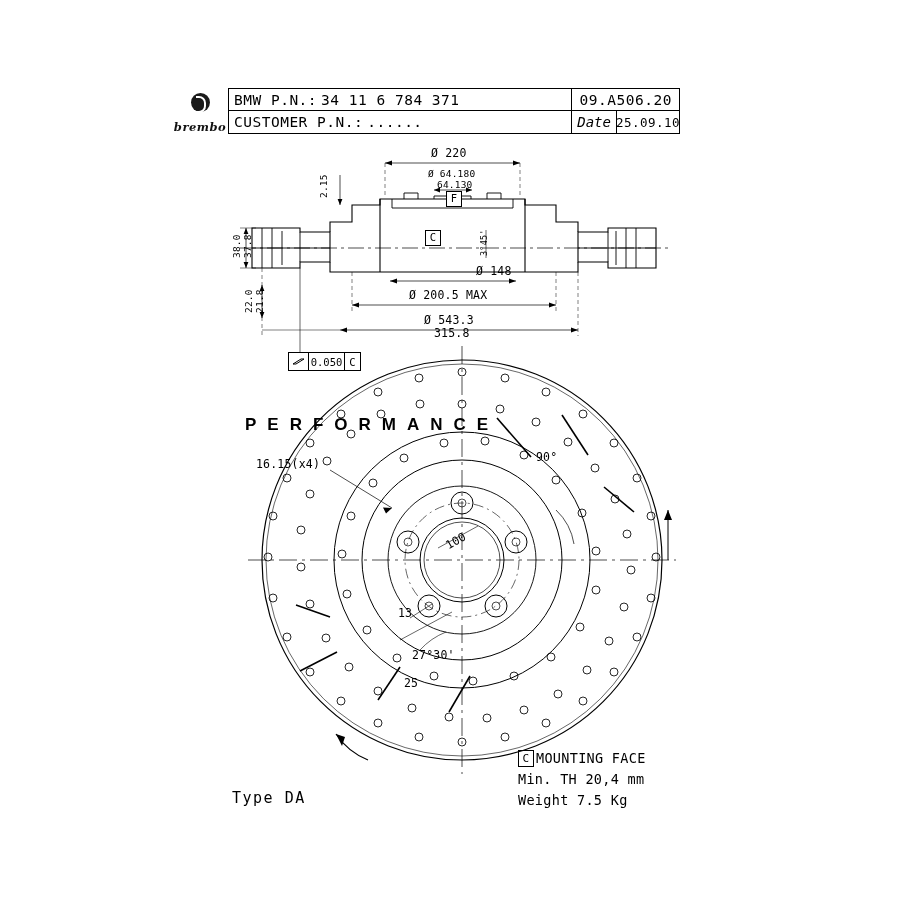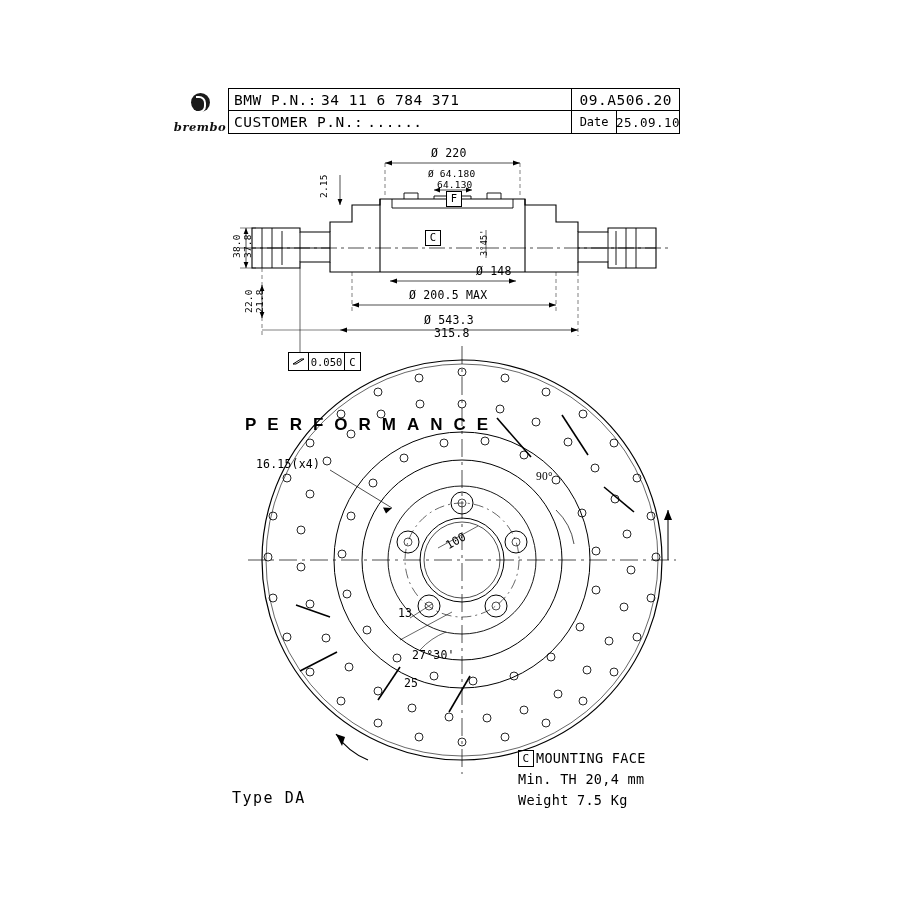--- a/index.html
+++ b/index.html
@@ -52,22 +52,23 @@
     letter-spacing: 0.5px;
     white-space: nowrap;
   }
   .tb-cell.last { border-right: none; }
   .tb-pn { width: 345px; }
   .tb-code { width: 107px; justify-content: center; font-size: 14.5px; }
   .tb-cust { width: 345px; }
   .tb-date-lbl {
     width: 45px;
     justify-content: center;
-    font-size: 12px;
+    font-size: 14px;
     letter-spacing: 0;
+    font-style: italic;
   }
   .tb-date-val {
     width: 62px;
     justify-content: center;
     font-size: 12.5px;
   }
 
   
   .logo {
     position: absolute;
@@ -487,21 +488,21 @@
     <div class="seg" style="width:20px;">
       <svg width="13" height="9" viewBox="0 0 13 9">
           <path d="M1,7 L9,2 L12,2 L4,7 Z" fill="none" stroke="#000" stroke-width="1"></path>
         </svg>
     </div>
     <div class="seg" style="width:36px;">0.050</div>
     <div class="seg last" style="width:15px;">C</div>
   </div>
 
   <div class="lbl" style="left:256px; top:457px;">16.15(x4)</div>
-  <div class="lbl" style="left:536px; top:470px;font-family:Liberation Serif, serif;">90°</div>
+  <div class="lbl" style="left:536px; top:450px;">90°</div>
   <div class="lbl rot-small" style="left:443px; top:540px;">100</div>
   <div class="lbl" style="left:398px; top:606px;">13</div>
   <div class="lbl" style="left:404px; top:628px;margin-top:48px;">25</div>
   <div class="lbl" style="left:412px; top:648px;">27°30'</div>
 
   <div class="notes" style="left:518px; top:748px;">
     <div class="r">
       <span class="bx">C</span>
       <span>MOUNTING FACE</span>
     </div>

